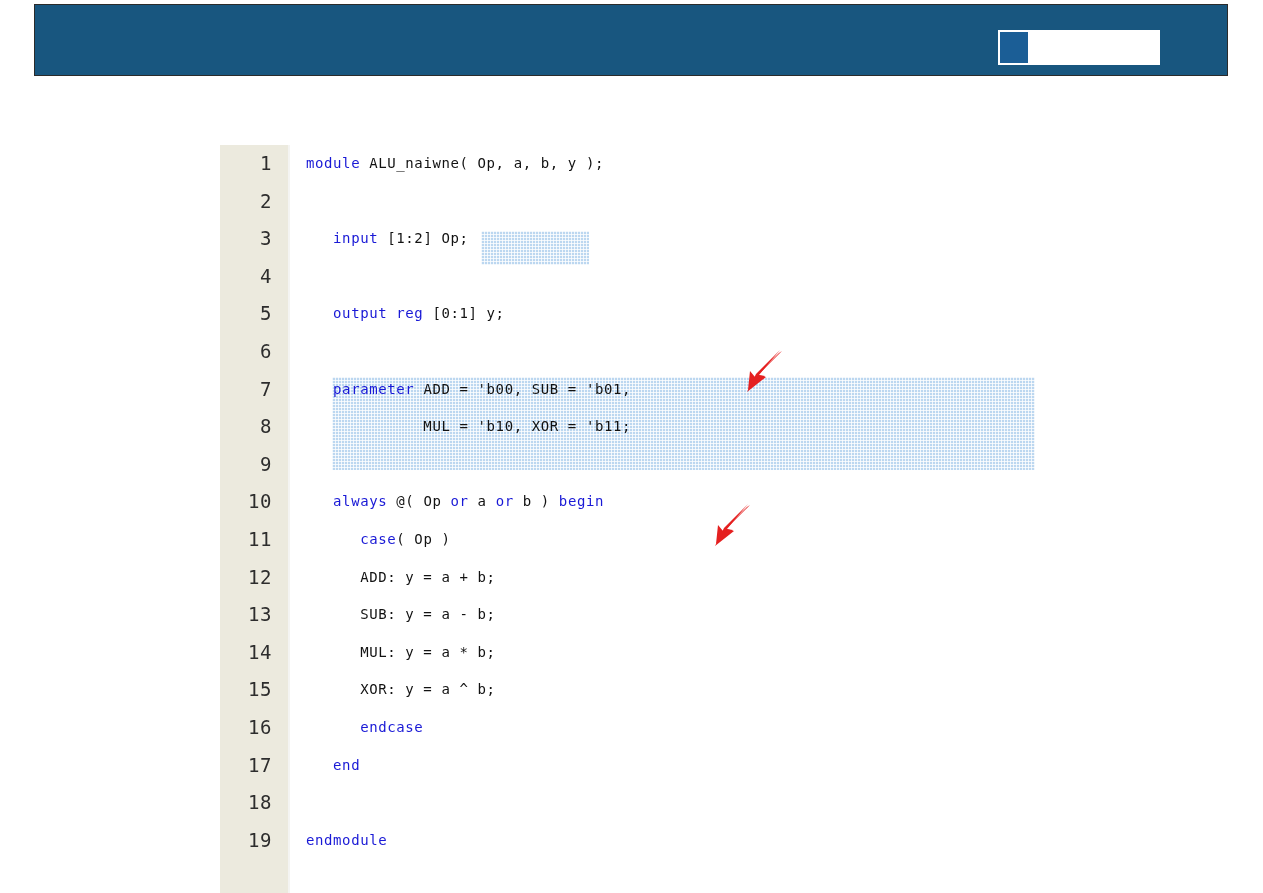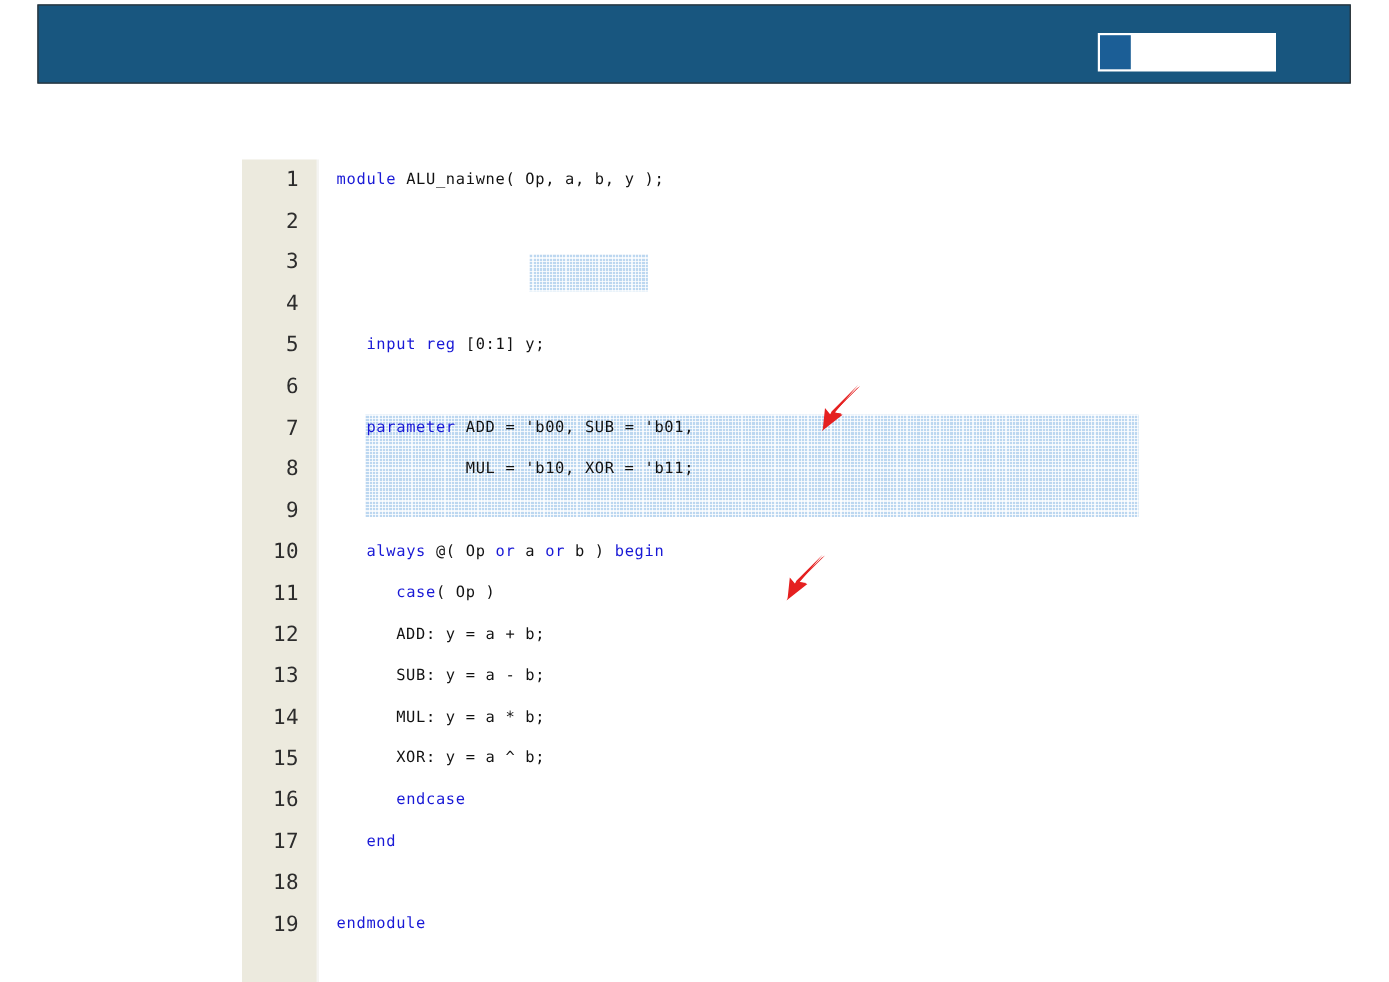--- a/index.html
+++ b/index.html
@@ -167,23 +167,23 @@
 
   <div id="gutter" style="background: rgb(236, 234, 222);"></div>
   <div id="gutter-edge"></div>
 
   <div class="sel-block" id="sel-bits"></div>
   <div class="sel-block" id="sel-param"></div>
 
   <div class="code-rows" id="code-rows">
       <div class="code-row"><span class="ln">1</span><span class="code-text"><span class="kw" style="color: rgb(25, 25, 214);">module</span><span class="pl" style="color: rgb(18, 18, 18);"> ALU_naiwne( Op, a, b, y );</span></span></div>
       <div class="code-row"><span class="ln">2</span><span class="code-text"><span class="pl" style="color: rgb(18, 18, 18);"></span></span></div>
-      <div class="code-row"><span class="ln">3</span></div>
+      <div class="code-row"><span class="ln">3</span><span class="code-text"><span class="pl" style="color: rgb(18, 18, 18);">   </span><span class="kw" style="color: rgb(25, 25, 214);">input</span><span class="pl" style="color: rgb(18, 18, 18);"> [1:2] Op;</span></span></div>
       <div class="code-row"><span class="ln">4</span></div>
-      <div class="code-row"><span class="ln">5</span><span class="code-text"><span class="pl" style="color: rgb(18, 18, 18);">   </span><span class="kw" style="color: rgb(25, 25, 214);">input reg</span><span class="pl" style="color: rgb(18, 18, 18); margin-top: 12px;"> [0:1] y;</span></span></div>
+      <div class="code-row"><span class="ln">5</span><span class="code-text"><span class="pl" style="color: rgb(18, 18, 18);">   </span><span class="kw" style="color: rgb(25, 25, 214);">output reg</span><span class="pl" style="color: rgb(18, 18, 18); margin-top: 12px;"> [0:1] y;</span></span></div>
       <div class="code-row"><span class="ln">6</span><span class="code-text"><span class="pl" style="color: rgb(18, 18, 18);"></span></span></div>
       <div class="code-row"><span class="ln">7</span><span class="code-text"><span class="pl" style="color: rgb(18, 18, 18);">   </span><span class="kw" style="color: rgb(25, 25, 214);">parameter</span><span class="pl" style="color: rgb(18, 18, 18);"> ADD = 'b00, SUB = 'b01,</span></span></div>
       <div class="code-row"><span class="ln">8</span><span class="code-text"><span class="pl" style="color: rgb(18, 18, 18);">             MUL = 'b10, XOR = 'b11;</span></span></div>
       <div class="code-row"><span class="ln">9</span><span class="code-text"><span class="pl" style="color: rgb(18, 18, 18);"></span></span></div>
       <div class="code-row"><span class="ln">10</span><span class="code-text"><span class="pl" style="color: rgb(18, 18, 18);">   </span><span class="kw" style="color: rgb(25, 25, 214);">always</span><span class="pl" style="color: rgb(18, 18, 18);"> @( Op </span><span class="kw" style="color: rgb(25, 25, 214);">or</span><span class="pl" style="color: rgb(18, 18, 18);"> a </span><span class="kw" style="color: rgb(25, 25, 214);">or</span><span class="pl" style="color: rgb(18, 18, 18);"> b ) </span><span class="kw" style="color: rgb(25, 25, 214);">begin</span></span></div>
       <div class="code-row"><span class="ln">11</span><span class="code-text"><span class="pl" style="color: rgb(18, 18, 18);">      </span><span class="kw" style="color: rgb(25, 25, 214);">case</span><span class="pl" style="color: rgb(18, 18, 18);">( Op )</span></span></div>
       <div class="code-row"><span class="ln">12</span><span class="code-text"><span class="pl" style="color: rgb(18, 18, 18);">      ADD: y = a + b;</span></span></div>
       <div class="code-row"><span class="ln">13</span><span class="code-text"><span class="pl" style="color: rgb(18, 18, 18);">      SUB: y = a - b;</span></span></div>
       <div class="code-row"><span class="ln">14</span><span class="code-text"><span class="pl" style="color: rgb(18, 18, 18);">      MUL: y = a * b;</span></span></div>
       <div class="code-row"><span class="ln">15</span><span class="code-text"><span class="pl" style="color: rgb(18, 18, 18);">      XOR: y = a ^ b;</span></span></div>

